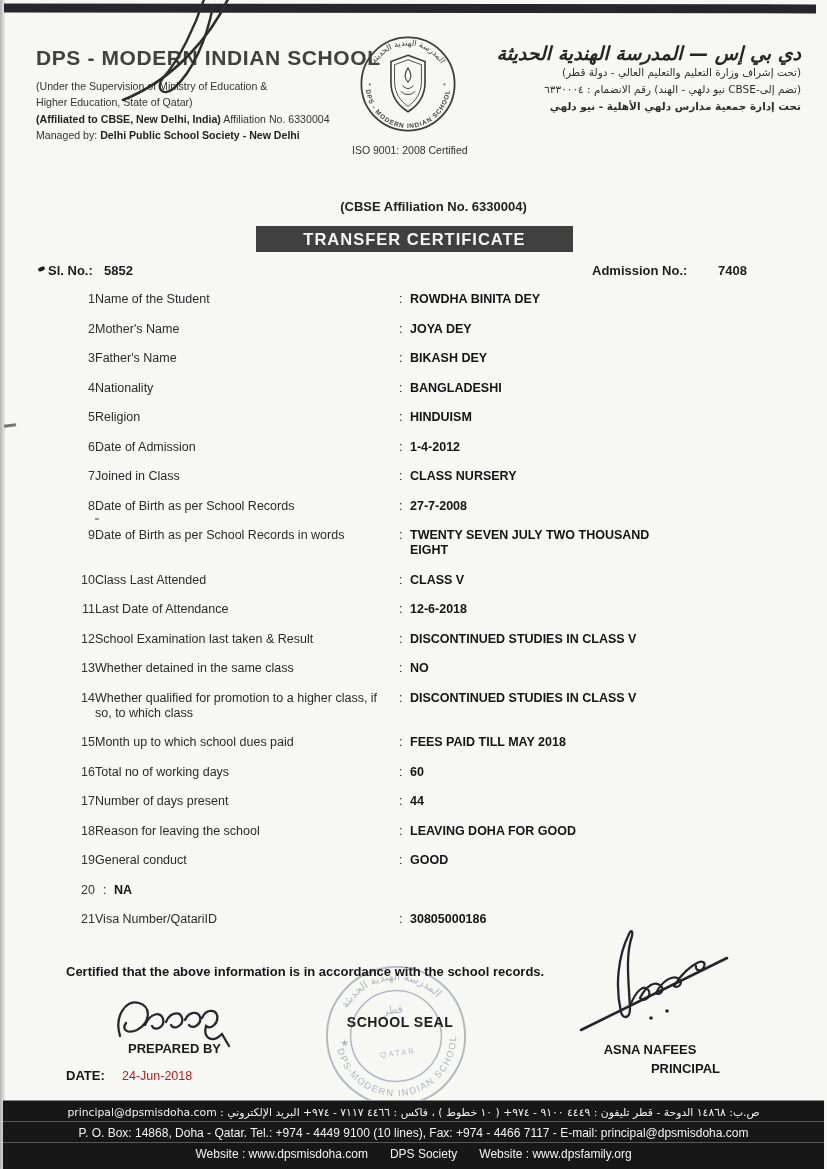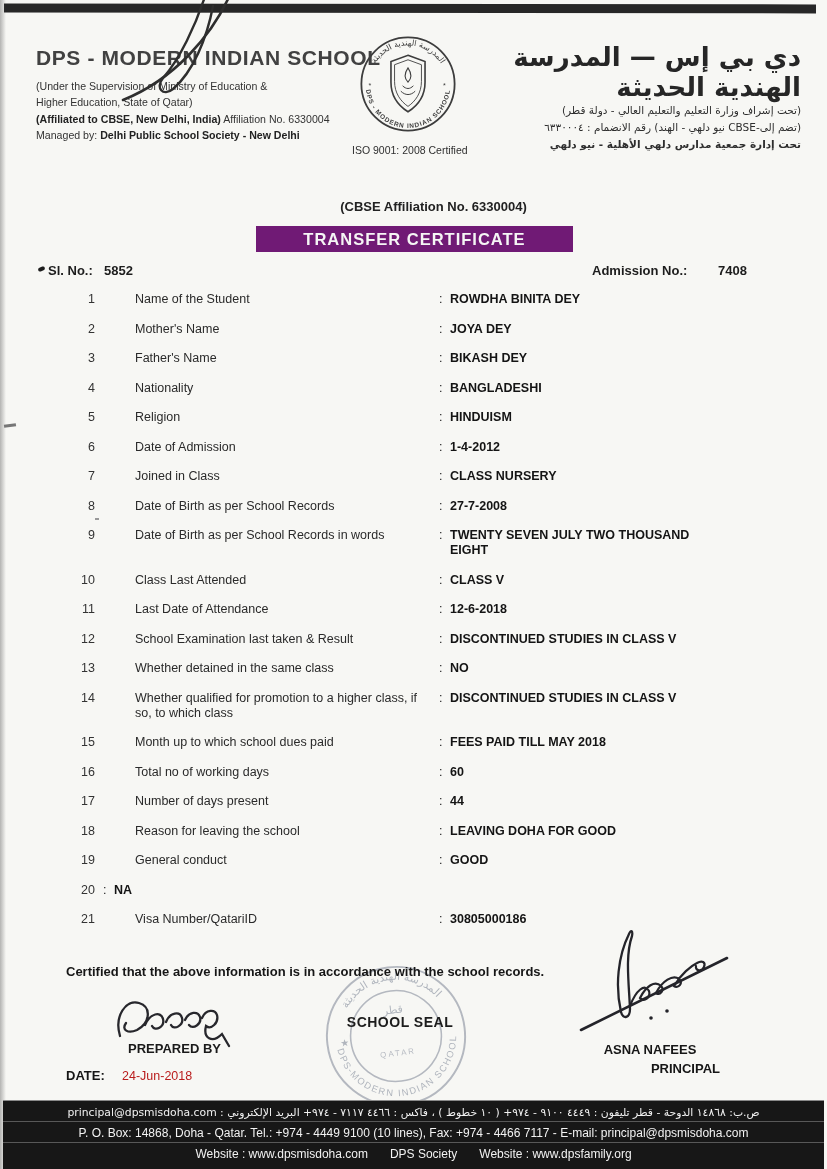--- a/index.html
+++ b/index.html
@@ -15,41 +15,41 @@
   .clip-svg { position:absolute; left:95px; top:-6px; width:180px; height:200px; z-index:9; }
 
   
   .hdr-left { position:absolute; left:36px; top:46px; width:320px; }
   .school-en { font-size:21px; font-weight:700; letter-spacing:.6px; color:#414141; white-space:nowrap; }
   .hdr-sub { margin-top:8px; font-size:10.6px; line-height:16.4px; color:#333; }
   .hdr-sub b { color:#222; }
   .logo-wrap { position:absolute; left:352px; top:32px; width:112px; text-align:center; }
   .iso { margin-top:4px; font-size:10.5px; color:#2f2f2f; white-space:nowrap; }
   .hdr-right { position:absolute; right:26px; top:42px; width:360px; text-align:right; direction:rtl; font-family:"DejaVu Sans", sans-serif; }
-  .ar-title { font-size:26px; font-weight:700; color:#262626; }
+  .ar-title { font-size:19px; font-weight:700; color:#262626;font-style:italic; }
   .ar-subs { font-size:10.5px; line-height:17px; color:#2e2e2e; }
   .ar-subs .b { font-weight:700; }
 
   
   .aff-line { position:absolute; left:0; top:199px; width:100%; text-align:center; font-size:13px; font-weight:700; color:#222;padding-left:40px; }
-  .tc-bar { position:absolute; left:256px; top:226px; width:317px; height:26px; background:#701a75; display:flex; align-items:center; justify-content:center; }
+  .tc-bar { position:absolute; left:256px; top:226px; width:317px; height:26px; background:#404040; display:flex; align-items:center; justify-content:center; }
   .tc-text { color:#f5f5f5; font-size:16.5px; font-weight:700; letter-spacing:1px; }
 
   
   .serial { position:absolute; left:0; top:263px; width:100%; font-size:13px; font-weight:700; color:#1d1d1d; }
   .sl-label { position:absolute; left:48px; }
   .sl-value { position:absolute; left:104px; }
   .adm-label { position:absolute; left:592px; }
   .adm-value { position:absolute; left:718px; }
 
   
   .fields { position:absolute; left:0; top:292px; width:780px; display:flex; flex-direction:column; gap:14.5px; }
   .field-row { display:flex; align-items:flex-start; font-size:12.5px; line-height:15px; }
   .f-num { width:95px; text-align:right; color:#333; flex:none; }
-  .f-label { margin-left:40px; width:296px; color:#2a2a2a; flex:none; }
+  .f-label { width:296px; color:#2a2a2a; flex:none; }
   .f-colon { margin-left:8px; width:5px; color:#222; flex:none; }
   .f-value { margin-left:6px; width:255px; font-weight:700; color:#141414; }
 
   
   .cert-line { position:absolute; left:66px; top:964px; font-size:13px; font-weight:700; color:#161616; z-index:2; }
   .sig-prep { position:absolute; left:112px; top:994px; width:140px; height:60px; z-index:2; }
   .prep-label { position:absolute; left:128px; top:1041px; font-size:13px; font-weight:700; color:#1a1a1a; z-index:2; }
   .date-label { position:absolute; left:66px; top:1068px; font-size:13px; font-weight:700; color:#161616; }
   .date-value { position:absolute; left:122px; top:1069px; font-size:12.5px; color:#b91c1c; }
   .stamp { position:absolute; left:322px; top:962px; width:148px; height:148px; z-index:1; transform:rotate(-7deg); opacity:.85; }

